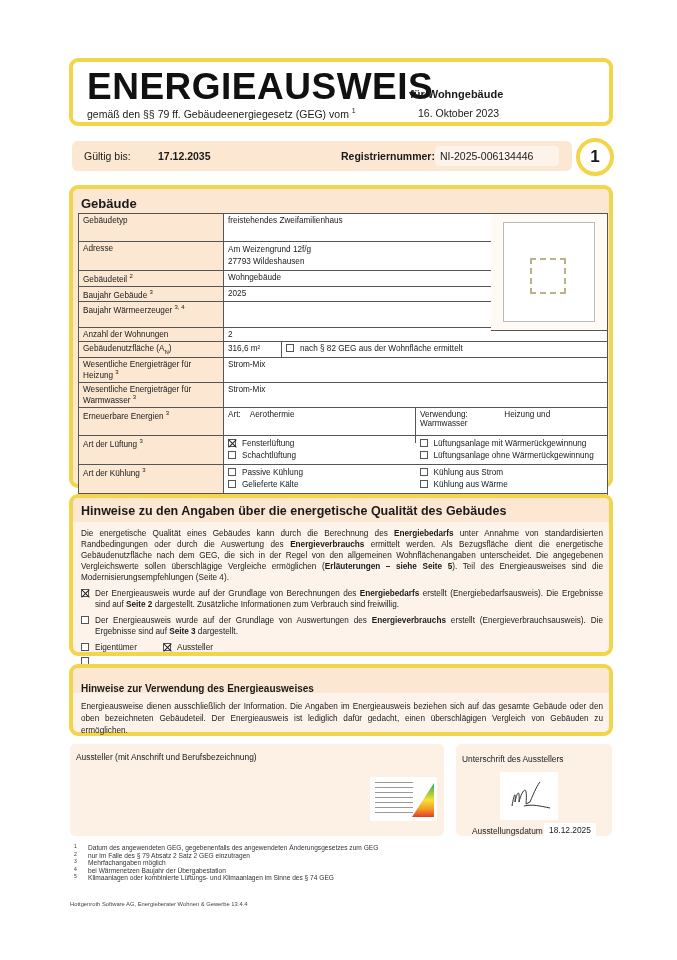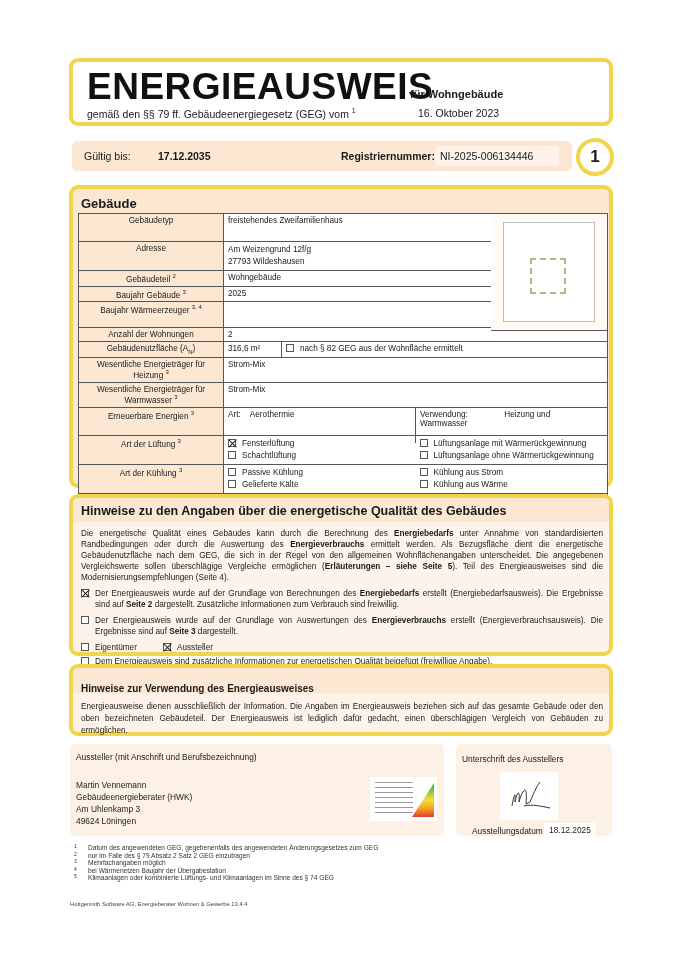--- a/index.html
+++ b/index.html
@@ -24,21 +24,21 @@
   #reg-value-box { position: absolute; left: 363px; top: 5px; width: 124px; height: 20px; background: #fdf3ea; border-radius: 4px; }
   #reg-value { position: absolute; left: 5px; top: 4px; }
   #page-circle { position: absolute; left: 576px; top: 138px; width: 38px; height: 38px; border: 4px solid #f2d54a; border-radius: 50%; background: #fff; text-align: center; font-size: 17px; font-weight: bold; line-height: 30px; }
 
   
   #building-box { left: 69px; top: 185px; width: 544px; height: 303px; background: #fbe7d2; }
   .section-title { position: absolute; left: 8px; font-size: 13px; font-weight: bold; }
   #building-title { top: 7px; }
   #building-table { position: absolute; left: 5px; top: 24px; width: 530px; border-collapse: collapse; font-size: 8.2px; }
   #building-table td { border: 1px solid #555; padding: 2px 4px; vertical-align: top; }
-  #building-table td.lbl { background: #fbe7d2; width: 145px; text-align: center; }
+  #building-table td.lbl { background: #fbe7d2; width: 145px; }
   #building-table td.val { background: #ffffff; }
   sup { font-size: 6px; }
   .cb { display: inline-block; width: 8px; height: 8px; border: 1px solid #555; margin-right: 6px; vertical-align: -1px; position: relative; background: #fff; }
   .cb.checked::before, .cb.checked::after { content: ""; position: absolute; left: 3px; top: -2px; width: 1px; height: 11px; background: #222; }
   .cb.checked::before { transform: rotate(45deg); }
   .cb.checked::after { transform: rotate(-45deg); }
   .grid2 { display: flex; gap: 8px; }
   .grid2 > div { flex: 1; }
   .line { height: 12px; line-height: 12px; white-space: nowrap; }
 
@@ -233,39 +233,32 @@
     <div class="note-check">
         <span class="cb"></span>
         <div><span>Der Energieausweis wurde auf der Grundlage von Auswertungen des </span><b>Energieverbrauchs</b><span> erstellt (Energieverbrauchsausweis). Die Ergebnisse sind auf </span><b>Seite 3</b><span> dargestellt.</span></div>
       </div>
     <div class="data-row">
       <span style="width:82px"><span class="cb"></span><span>Eigentümer</span></span>
       <span><span class="cb checked"></span><span>Aussteller</span></span>
     </div>
     <div class="note-check">
         <span class="cb"></span>
-        <span>Dem Energieausweis sind zusätzliche Informationen zur energetischen Qualität beigefügt (freiwillige Angabe).</span>
       </div>
   </div>
 </div>
 
 <div id="usage-box" class="yellow-box">
   <div id="usage-head-band"></div>
   <div id="usage-title" class="section-title">Hinweise zur Verwendung des Energieausweises</div>
   <div id="usage-body">Energieausweise dienen ausschließlich der Information. Die Angaben im Energieausweis beziehen sich auf das gesamte Gebäude oder den oben bezeichneten Gebäudeteil. Der Energieausweis ist lediglich dafür gedacht, einen überschlägigen Vergleich von Gebäuden zu ermöglichen.</div>
 </div>
 
 <div id="issuer-box">
   <div id="issuer-label">Aussteller (mit Anschrift und Berufsbezeichnung)</div>
-  <div id="issuer-lines">
-    <div>Martin Vennemann</div>
-    <div>Gebäudeenergieberater (HWK)</div>
-    <div>Am Uhlenkamp  3</div>
-    <div>49624 Löningen</div>
-  </div>
   <div id="issuer-logo">
     <div class="txtlines">
         <div></div>
         <div></div>
         <div></div>
         <div></div>
         <div></div>
         <div></div>
         <div></div>
       </div>

